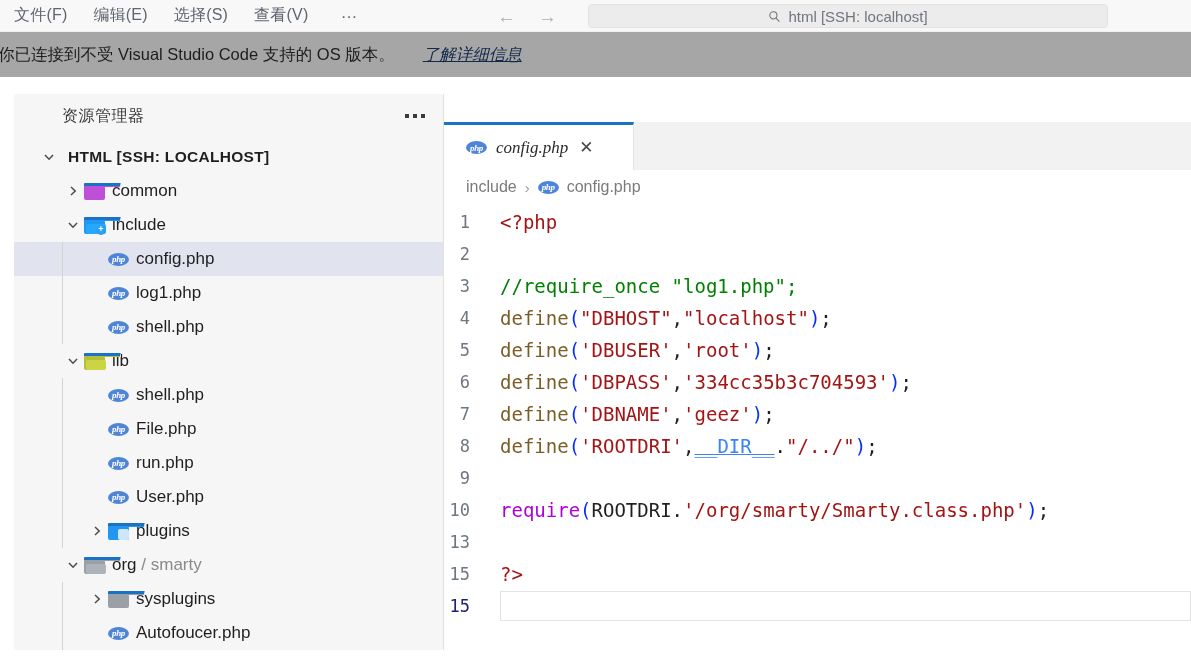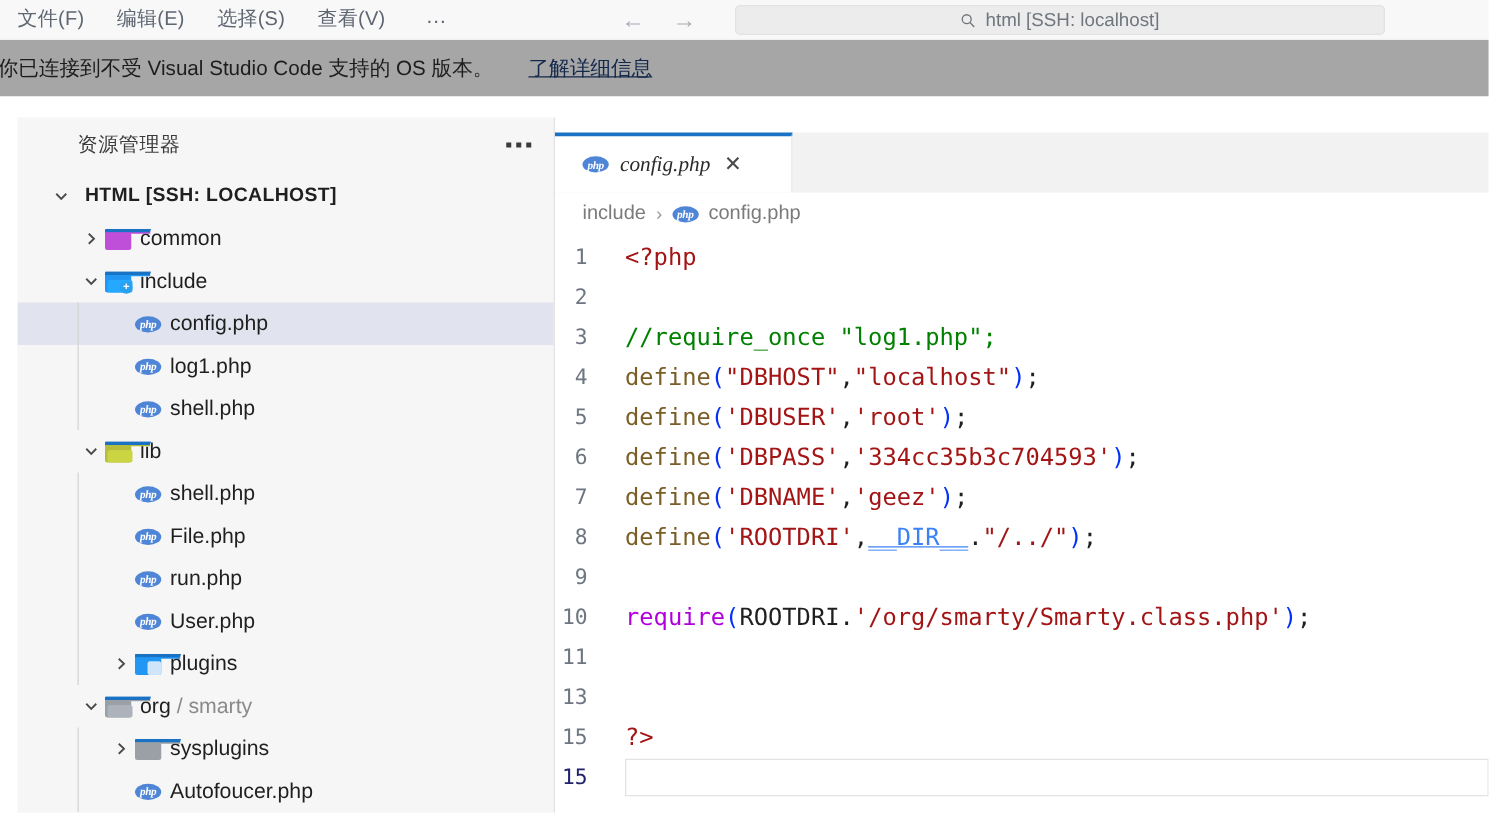--- a/index.html
+++ b/index.html
@@ -43,21 +43,21 @@
   .banner {
     height: 45px; min-height: 45px;
     background: #a6a6a6;
     display: flex; align-items: center;
     padding-left: 0px;
     gap: 28px;
   }
   .banner-text { font-size: 16.5px; color: #1d1d1d; white-space: nowrap; margin-left: -2px; }
   .banner-link {
     font-size: 16.5px; color: #14284b; text-decoration: underline;
-    white-space: nowrap; cursor: pointer;
+    white-space: nowrap; cursor: pointer; font-style: italic;
   }
 
   
   .body { flex: 1; display: flex; min-height: 0; position: relative; align-items: center; }
 
   
   .activitybar {
     width: 14px; min-width: 14px; background: #f8f8f8;
     border-right: 1px solid #e8e8e8;
     position: relative; overflow: hidden;
@@ -424,21 +424,20 @@
             <div class="codeline"><span class="lineno">1</span><span class="codetext"><span class="t-tag">&lt;?php</span></span></div>
             <div class="codeline"><span class="lineno">2</span><span class="codetext"></span></div>
             <div class="codeline"><span class="lineno">3</span><span class="codetext"><span class="t-comment">//require_once "log1.php";</span></span></div>
             <div class="codeline"><span class="lineno">4</span><span class="codetext"><span class="t-fn">define</span><span class="t-paren">(</span><span class="t-str">"DBHOST"</span><span class="t-punc">,</span><span class="t-str">"localhost"</span><span class="t-paren">)</span><span class="t-punc">;</span></span></div>
             <div class="codeline"><span class="lineno">5</span><span class="codetext"><span class="t-fn">define</span><span class="t-paren">(</span><span class="t-str">'DBUSER'</span><span class="t-punc">,</span><span class="t-str">'root'</span><span class="t-paren">)</span><span class="t-punc">;</span></span></div>
             <div class="codeline"><span class="lineno">6</span><span class="codetext"><span class="t-fn">define</span><span class="t-paren">(</span><span class="t-str">'DBPASS'</span><span class="t-punc">,</span><span class="t-str">'334cc35b3c704593'</span><span class="t-paren">)</span><span class="t-punc">;</span></span></div>
             <div class="codeline"><span class="lineno">7</span><span class="codetext"><span class="t-fn">define</span><span class="t-paren">(</span><span class="t-str">'DBNAME'</span><span class="t-punc">,</span><span class="t-str">'geez'</span><span class="t-paren">)</span><span class="t-punc">;</span></span></div>
             <div class="codeline"><span class="lineno">8</span><span class="codetext"><span class="t-fn">define</span><span class="t-paren">(</span><span class="t-str">'ROOTDRI'</span><span class="t-punc">,</span><span class="t-magic">__DIR__</span><span class="t-punc">.</span><span class="t-str">"/../"</span><span class="t-paren">)</span><span class="t-punc">;</span></span></div>
             <div class="codeline"><span class="lineno">9</span><span class="codetext"></span></div>
             <div class="codeline"><span class="lineno">10</span><span class="codetext"><span class="t-kw">require</span><span class="t-paren">(</span><span class="t-const">ROOTDRI</span><span class="t-punc">.</span><span class="t-str">'/org/smarty/Smarty.class.php'</span><span class="t-paren">)</span><span class="t-punc">;</span></span></div>
-            <div class="codeline"><span class="lineno">11</span><span class="codetext"></span></div>
             <div class="codeline"><span class="lineno">13</span><span class="codetext"></span></div>
             <div class="codeline"><span class="lineno">15</span><span class="codetext"><span class="t-tag">?&gt;</span></span></div>
             <div class="codeline current"><span class="lineno active">15</span><span class="codetext"></span></div>
           </div>
       </div>
 
     </div>
   </div>
 </div>
 

